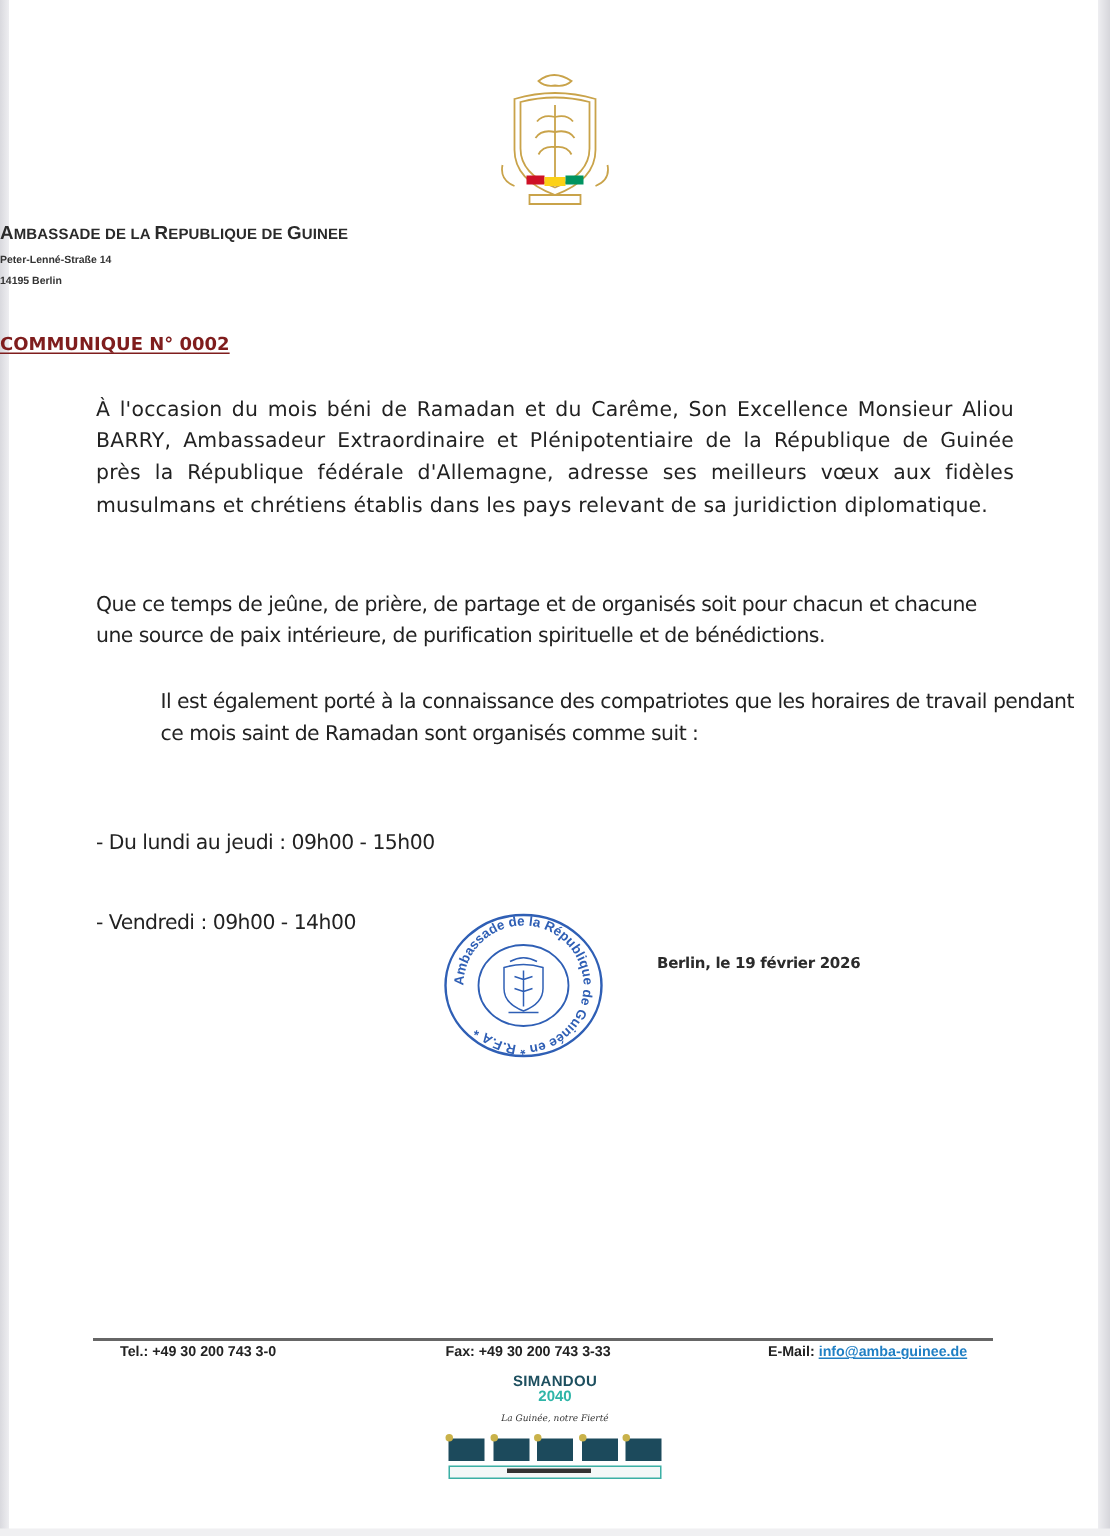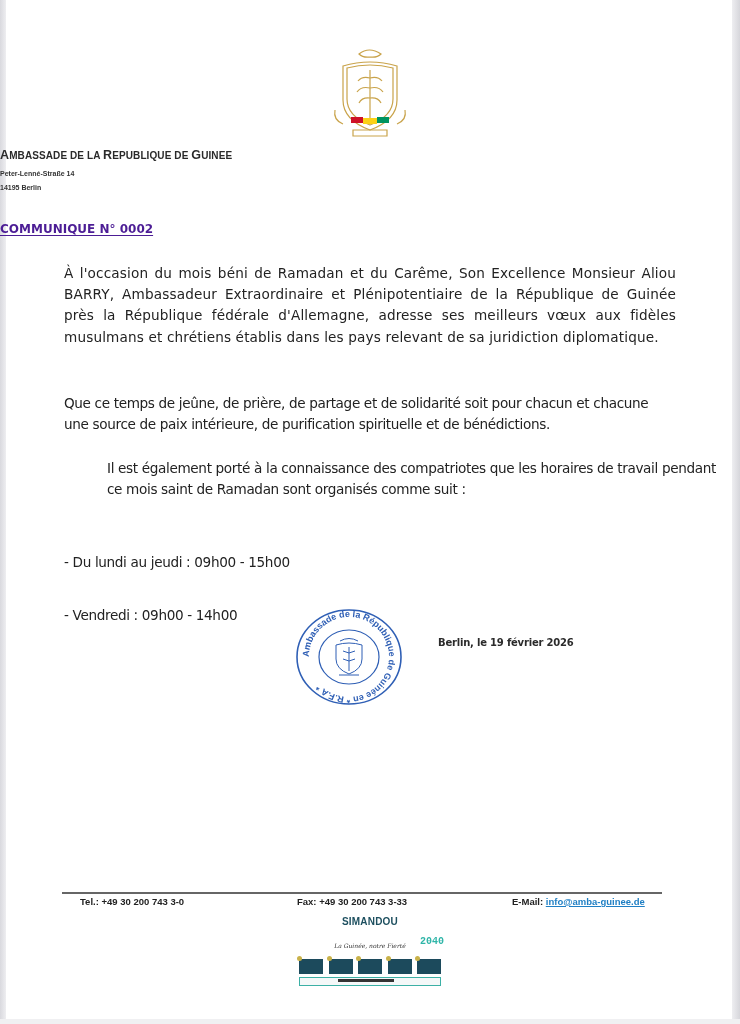--- a/index.html
+++ b/index.html
@@ -12,21 +12,21 @@
   .edge-left { position:absolute; left:0; top:0; width:6px; height:1024px; background:linear-gradient(to right,#d9d9de,#eeeef1); }
   .edge-right { position:absolute; right:0; top:0; width:8px; height:1024px; background:linear-gradient(to right,#eeeef1,#d6d6db); }
   .edge-bottom { position:absolute; left:0; bottom:0; width:740px; height:5px; background:#f0f0f2; }
 
   .crest { position:absolute; left:331px; top:44px; width:78px; height:96px; }
   .header { position:absolute; left:0; width:740px; text-align:left; }
   .org { top:148px; font-family:"Liberation Sans", sans-serif; font-weight:bold; font-size:10px; letter-spacing:0.1px; color:#2a2a2a; }
   .org .cap { font-size:12.5px; }
   .addr1 { top:170px; font-family:"Liberation Sans", sans-serif; font-weight:bold; font-size:7px; color:#333; }
   .addr2 { top:184px; font-family:"Liberation Sans", sans-serif; font-weight:bold; font-size:7px; color:#333; }
-  .title { top:222px; font-family:"DejaVu Sans", sans-serif; font-weight:bold; font-size:12px; color:#4c1d95; }
+  .title { top:222px; font-family:"DejaVu Sans", sans-serif; font-weight:bold; font-size:12px; color:#7f1d1d; }
   .title span { text-decoration:underline; text-underline-offset:2px; }
 
   .body-text { position:absolute; left:64px; width:612px; font-size:13.6px; line-height:21.2px; color:#222; }
   .p1 { top:263px; text-align:justify; letter-spacing:0.15px; }
   .p2 { top:393px; letter-spacing:-0.35px; }
   .p3 { top:458px; letter-spacing:-0.35px;margin-left:43px; }
   .hours { top:520px; letter-spacing:-0.35px; }
   .hours div { height:21px;margin-top:32px; }
 
   .stamp { position:absolute; left:294px; top:607px; width:110px; height:100px; }
@@ -34,21 +34,21 @@
 
   .footer-line { position:absolute; left:62px; top:892px; width:600px; height:1.5px; background:#666; }
   .foot { position:absolute; top:896px; font-family:"Liberation Sans", sans-serif; font-weight:bold; font-size:9.5px; color:#222; }
   .f-tel { left:80px; }
   .f-fax { left:297px; }
   .f-mail { left:512px; }
   .f-mail a { color:#1f7fc4; text-decoration:underline; }
 
   .simandou { position:absolute; left:296px; top:913px; width:148px; height:76px; }
   .sim-title { position:absolute; top:3px; left:0; width:148px; text-align:center; font-family:"Liberation Sans", sans-serif; font-weight:bold; font-size:10px; color:#1d4f5f; letter-spacing:0.2px; }
-  .sim-year { position:absolute; top:23px; left:0; width:148px; text-align:right; font-family:Liberation Mono, monospace; font-weight:bold; font-size:10px; color:#2fb5a8; }
+  .sim-year { position:absolute; top:13px; left:0; width:148px; text-align:center; font-family:Liberation Sans, sans-serif; font-weight:bold; font-size:10px; color:#2fb5a8; }
   .sim-slogan { position:absolute; top:29px; left:0; width:148px; text-align:center; font-family:"DejaVu Serif", serif; font-style:italic; font-size:6px; color:#333; }
   .pillars { position:absolute; top:46px; left:3px; width:142px; display:flex; justify-content:space-between; }
   .pillar { width:24px; height:15px; background:#1c4a5c; position:relative; }
   .pillar::before { content:""; position:absolute; left:-2px; top:-3px; width:5px; height:5px; border-radius:50%; background:#c9b24a; }
   .sim-bar { position:absolute; top:64px; left:3px; width:140px; height:7px; border:1px solid #3cb0a5; background:#f4f8f8; }
   .sim-bar span { position:absolute; left:38px; top:1px; width:56px; height:3px; background:#333; }
 </style>
 </head>
 <body>
 
@@ -71,21 +71,21 @@
   <rect x="46" y="73" width="12" height="6" fill="#009460"></rect>
 </svg>
 
 <div class="header org"><span class="cap">A</span><span>MBASSADE DE LA </span><span class="cap">R</span><span>EPUBLIQUE DE </span><span class="cap">G</span><span>UINEE</span></div>
 <div class="header addr1">Peter-Lenné-Straße 14</div>
 <div class="header addr2">14195 Berlin</div>
 
 <div class="header title"><span>COMMUNIQUE N° 0002</span></div>
 
 <div class="body-text p1">À l'occasion du mois béni de Ramadan et du Carême, Son Excellence Monsieur Aliou BARRY, Ambassadeur Extraordinaire et Plénipotentiaire de la République de Guinée près la République fédérale d'Allemagne, adresse ses meilleurs vœux aux fidèles musulmans et chrétiens établis dans les pays relevant de sa juridiction diplomatique.</div>
-<div class="body-text p2">Que ce temps de jeûne, de prière, de partage et de solidarité soit pour chacun et chacune une source de paix intérieure, de purification spirituelle et de bénédictions.</div>
+<div class="body-text p2">Que ce temps de jeûne, de prière, de partage et de organisés soit pour chacun et chacune une source de paix intérieure, de purification spirituelle et de bénédictions.</div>
 <div class="body-text p3">Il est également porté à la connaissance des compatriotes que les horaires de travail pendant ce mois saint de Ramadan sont organisés comme suit :</div>
 <div class="body-text hours">
   <div>- Du lundi au jeudi : 09h00 - 15h00</div>
   <div>- Vendredi : 09h00 - 14h00</div>
 </div>
 
 <svg class="stamp" viewBox="0 0 110 100">
   <defs>
     <path id="ringpath" d="M55 50 m-40 0 a40 40 0 1 1 80 0 a40 40 0 1 1 -80 0"></path>
   </defs>

